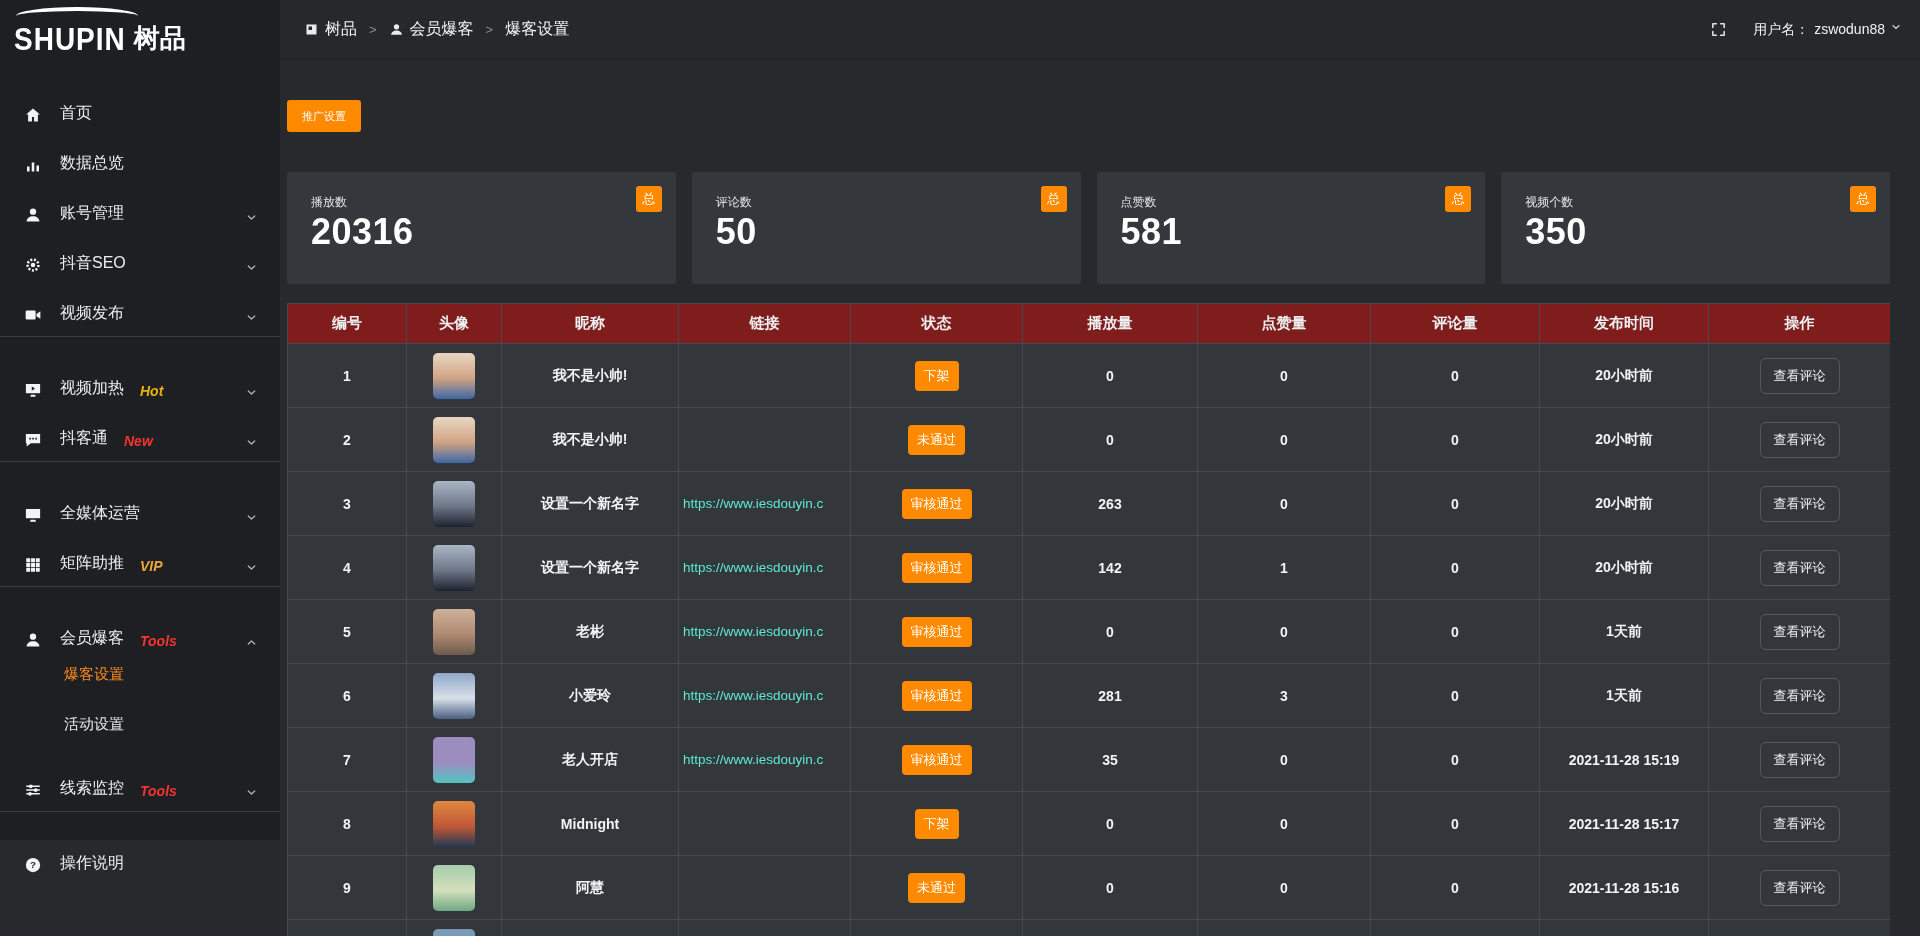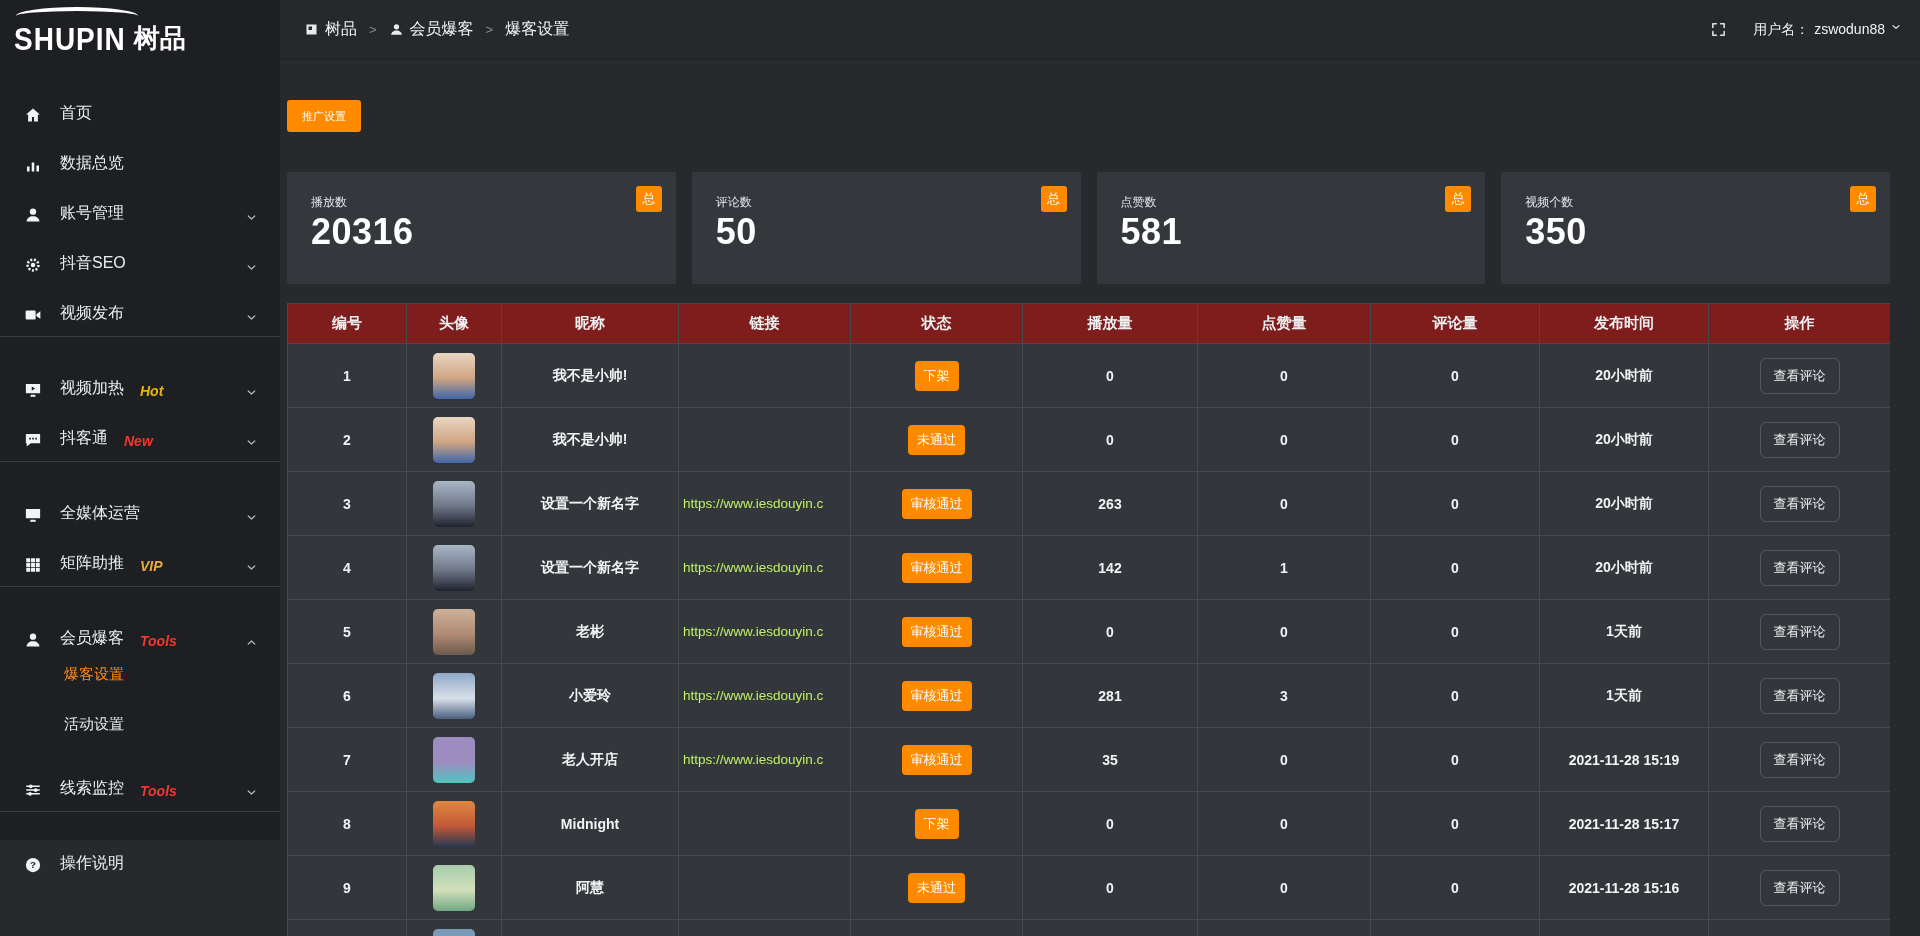--- a/index.html
+++ b/index.html
@@ -60,21 +60,21 @@
 
   
   .table-wrap { position:absolute; left:7px; right:30px; top:243px; bottom:0; overflow:hidden; }
   table { width:100%; border-collapse:collapse; table-layout:fixed; }
   th, td { border:1px solid #46494f; text-align:center; vertical-align:middle; overflow:hidden; padding:0; }
   thead th { height:40px; background:#7f1d1d; font-size:15px; font-weight:700; color:#edeff1; }
   tbody td { height:64px; background:#33363b; font-size:14px; font-weight:600; color:#f2f3f5; }
   .avatar { width:42px; height:46px; border-radius:5px; margin:0 auto; }
   .status-badge { display:inline-block; background:#ff8a00; color:#fff; font-size:13px; font-weight:400;
     padding:6px 9px; border-radius:4px; }
-  .cell-link { display:block; white-space:nowrap; overflow:hidden; color:#bef264; font-weight:400;
+  .cell-link { display:block; white-space:nowrap; overflow:hidden; color:#5eead4; font-weight:400;
     font-size:13.5px; text-align:left; padding-left:4px; cursor:pointer; }
   .view-btn { background:transparent; border:1px solid #55585e; color:#edeff1; font-size:13px;
     padding:8px 13px; border-radius:6px; cursor:pointer; font-family:inherit; }
 </style>
 </head>
 <body>
 
 <div class="sidebar">
   <div class="logo">
     <div class="logo-arc"></div>

